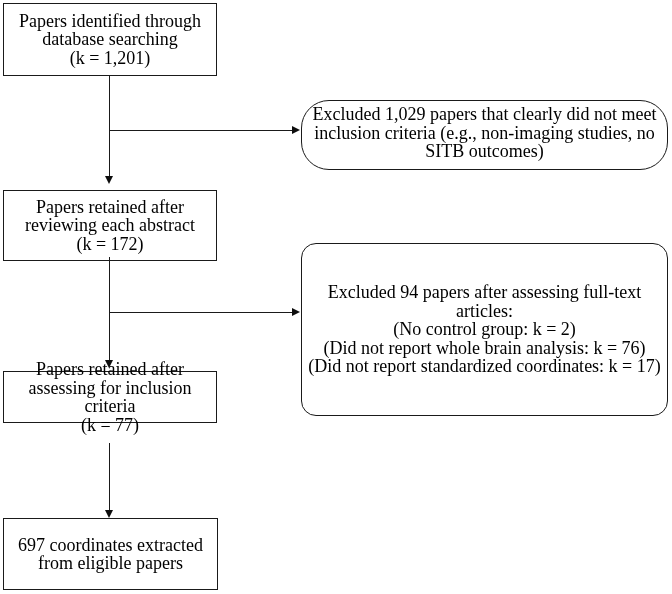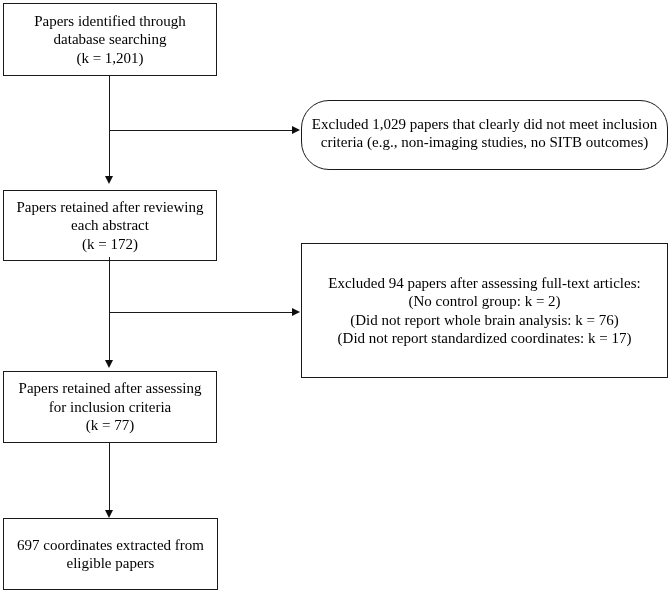--- a/index.html
+++ b/index.html
@@ -26,34 +26,34 @@
     border: 1px solid #1a1a1a;
     background: #ffffff;
     display: flex;
     align-items: center;
     justify-content: center;
     text-align: center;
   }
   .box-text {
     display: block;
     width: 100%;
-    font-size: 15px;
+    font-size: 18px;
     line-height: 18.5px;
     white-space: pre-line;
     padding: 0 6px;
     box-sizing: border-box;
   }
   
   #box-identified { left: 3px;  top: 3px;   width: 214px; height: 73px; }
   #box-abstract   { left: 3px;  top: 190px; width: 214px; height: 71px; }
-  #box-inclusion  { left: 3px;  top: 371px; width: 214px; height: 72px; }
+  #box-inclusion  { left: 3px;  top: 371px; width: 214px; height: 52px; }
   #box-coordinates{ left: 3px;  top: 518px; width: 215px; height: 72px; }
   
   #box-excluded-abstract { left: 301px; top: 100px; width: 367px; height: 70px; border-radius: 28px; }
-  #box-excluded-fulltext { left: 301px; top: 243px; width: 367px; height: 135px; }
+  #box-excluded-fulltext { left: 301px; top: 243px; width: 367px; height: 173px; border-radius: 15px; }
   #box-excluded-abstract .box-text { padding-bottom: 4px; }
 
   
   .vline {
     position: absolute;
     width: 1px;
     background: #1a1a1a;
   }
   .hline {
     position: absolute;

